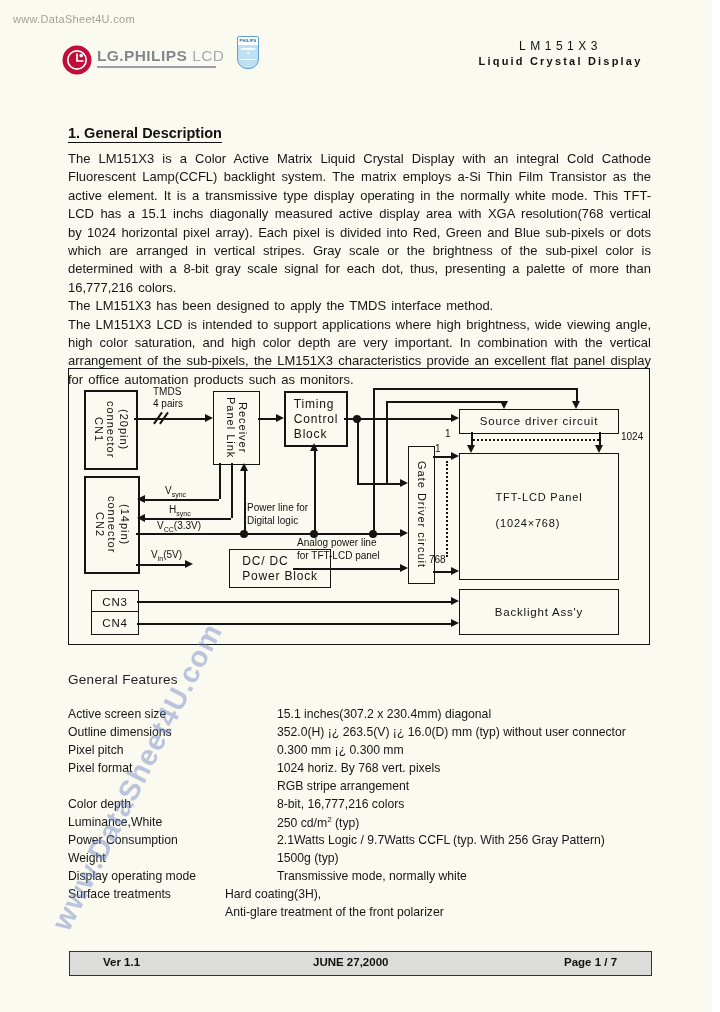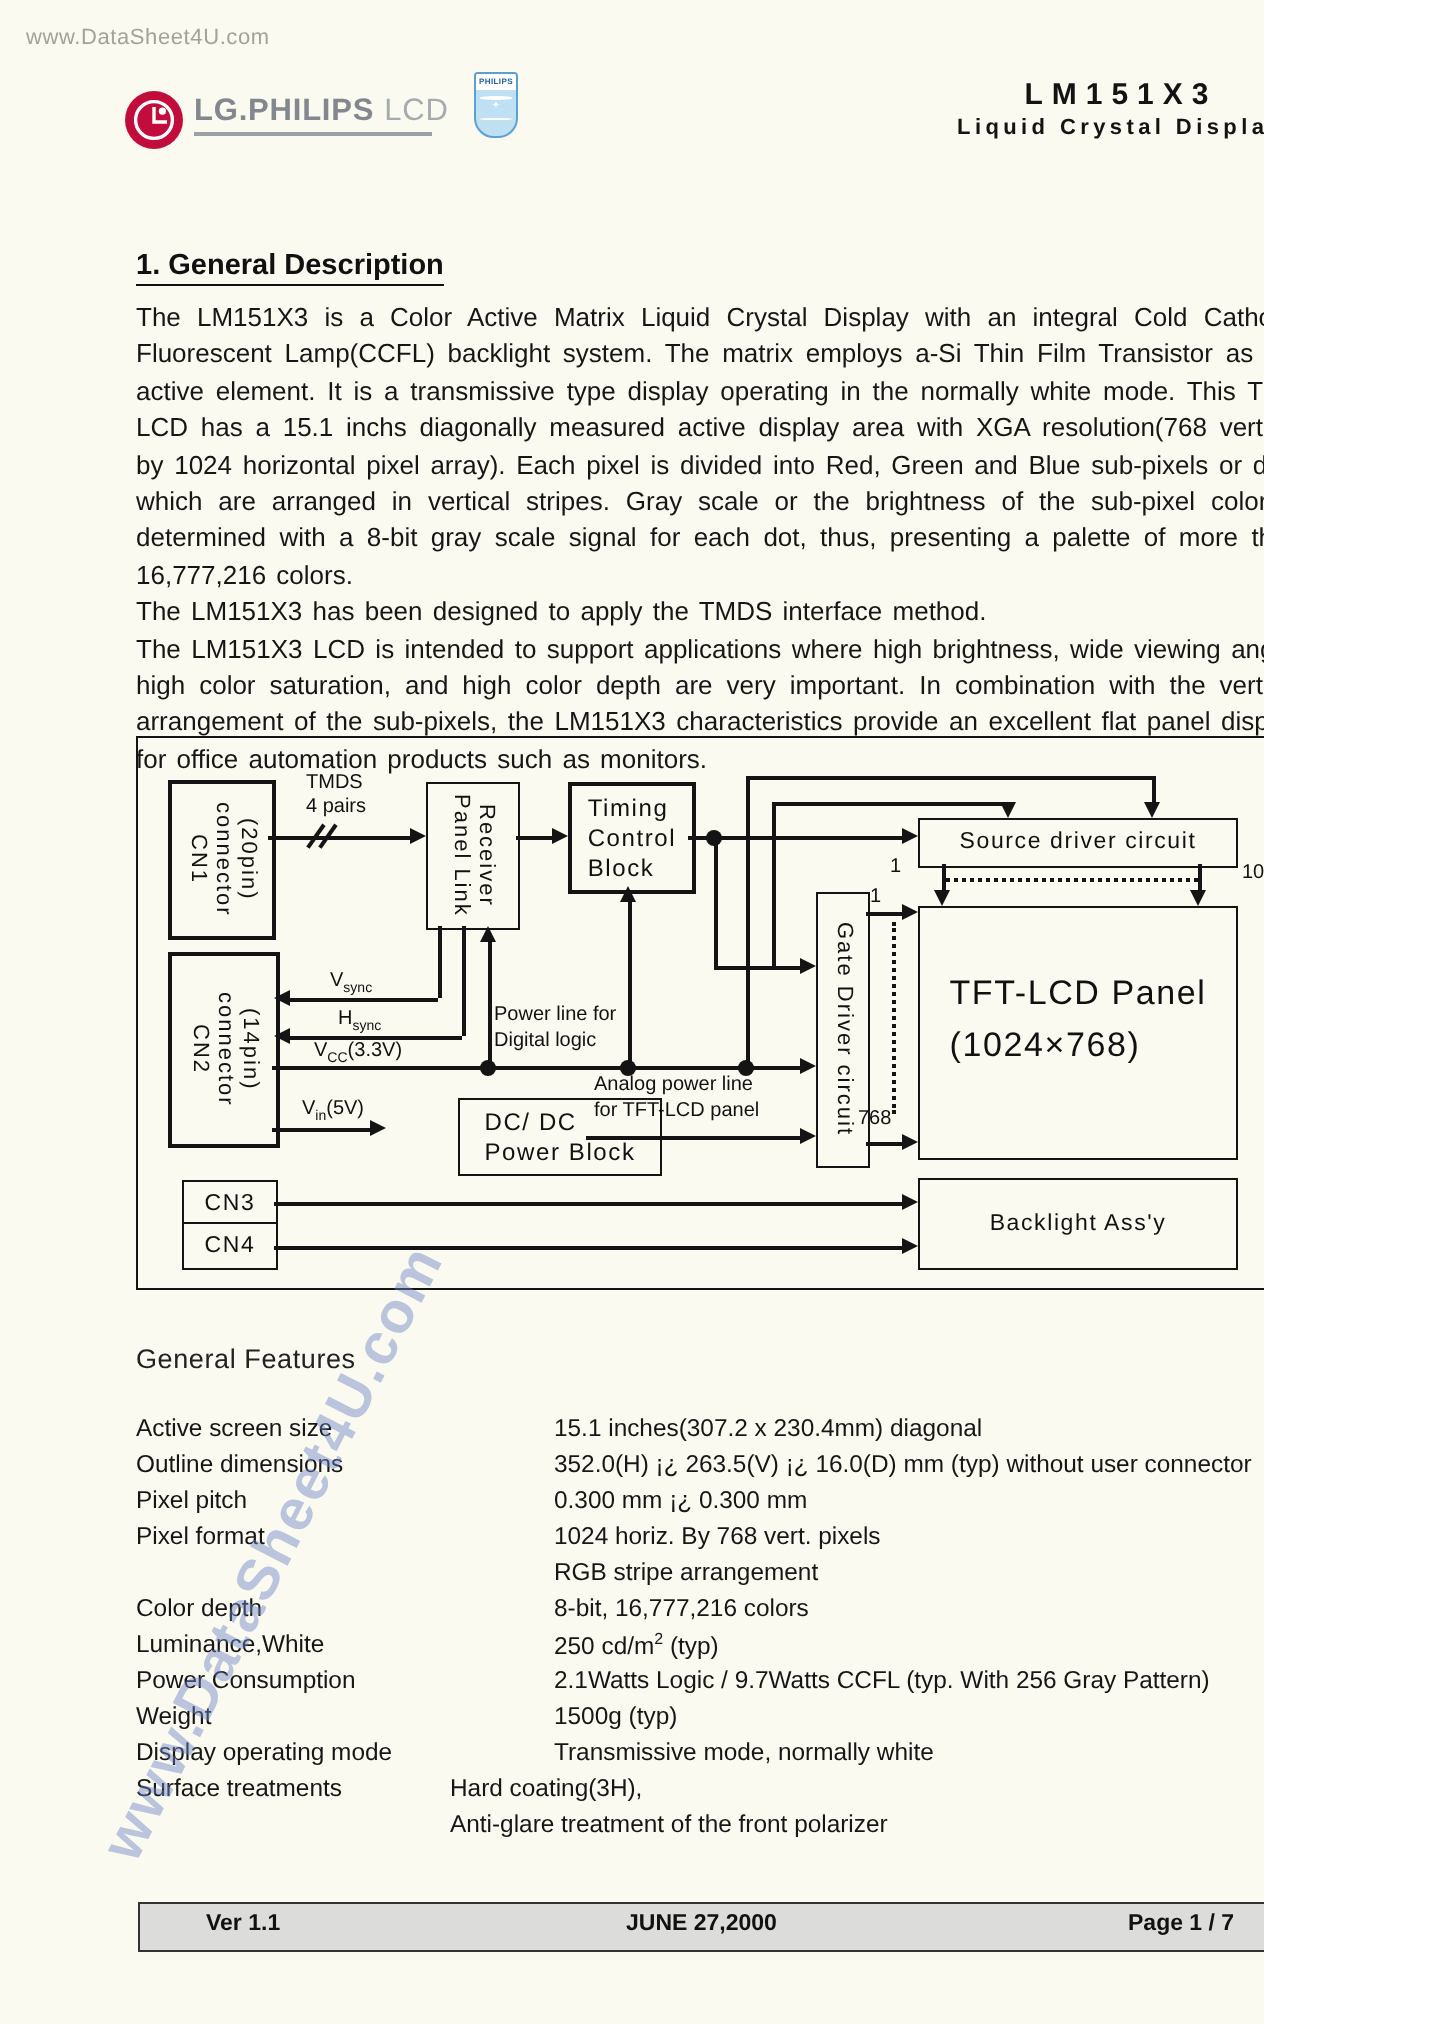--- a/index.html
+++ b/index.html
@@ -1,30 +1,30 @@
 <!DOCTYPE html>
 <html><head>
 <meta charset="utf-8">
 <style>
   html,body{margin:0;padding:0;}
-  .page{position:relative;width:632px;height:1012px;background:#fbfaf0;overflow:hidden;
+  .page{position:relative;width:712px;height:1012px;background:#fbfaf0;overflow:hidden;
         font-family:"Liberation Sans",sans-serif;color:#161616;}
   .abs{position:absolute;}
   
   .wm-top{position:absolute;left:13px;top:13px;font-size:11px;color:#a2a29a;letter-spacing:.3px;}
   .brand-text{position:absolute;left:97px;top:47px;font-size:15.5px;font-weight:bold;color:#82888e;letter-spacing:.4px;}
   .brand-text .lcd{color:#a6abb0;font-weight:normal;margin-left:5px;}
   .brand-underline{position:absolute;left:97px;top:66px;width:119px;height:1.6px;background:#9aa0a5;}
   .shield{position:absolute;left:237px;top:36px;width:20px;height:31px;background:#bfe0f2;
           border:1px solid #5e9fd3;border-radius:2px 2px 10px 10px;overflow:hidden;}
   .shield .band{height:8px;background:#fff;color:#1f5fa8;font-size:4px;font-weight:bold;text-align:center;line-height:8px;letter-spacing:.2px;}
   .shield .wave{height:1.5px;background:#ffffff;margin:3px 2px 0 2px;border-radius:50%;}
   .shield .dots{color:#fff;font-size:5px;text-align:center;line-height:6px;}
   .hdr-right{position:absolute;left:468px;top:39px;width:185px;text-align:center;color:#131313;}
-  .hdr-model{font-size:15px;font-weight:bold;letter-spacing:4.5px;}
+  .hdr-model{font-size:12px;font-weight:normal;letter-spacing:4.5px;}
   .hdr-product{font-size:11px;font-weight:bold;letter-spacing:2.2px;margin-top:2px;}
   .banner{position:absolute;left:68px;top:73px;width:574px;height:19px;background:#dbdbd7;
           border:1.3px solid #222;text-align:center;line-height:19px;font-size:11px;font-weight:bold;
           letter-spacing:3px;word-spacing:8px;color:#111;}
   
   .sec-title{position:absolute;left:68px;top:125px;font-size:14.5px;font-weight:bold;color:#111;
              border-bottom:1.6px solid #111;padding-bottom:1px;}
   .body-copy{position:absolute;left:68px;top:150px;width:583px;font-size:13px;line-height:18.4px;
              text-align:justify;word-spacing:1.5px;}
   .body-copy p{margin:0;}
@@ -120,21 +120,21 @@
       <div class="ctext">
         <div>Timing</div>
         <div>Control</div>
         <div>Block</div>
       </div>
     </div>
     <div class="box" style="left:390px;top:40px;width:158px;height:23px;">
       <div class="ctext" style="font-size:11.5px;">Source driver circuit</div>
     </div>
     <div class="box" style="left:390px;top:84px;width:158px;height:125px;">
-      <div class="ctext" style="font-size:17px;line-height:26px;margin-top:-14px;">
+      <div class="ctext" style="font-size:11px;line-height:26px;margin-top:-14px;">
         <div>TFT-LCD Panel</div>
         <div>(1024×768)</div>
       </div>
     </div>
     <div class="box" style="left:339px;top:77px;width:25px;height:136px;">
       <div class="vtext">
         <span>Gate Driver circuit</span>
       </div>
     </div>
     <div class="box thick" style="left:15px;top:107px;width:52px;height:94px;">

